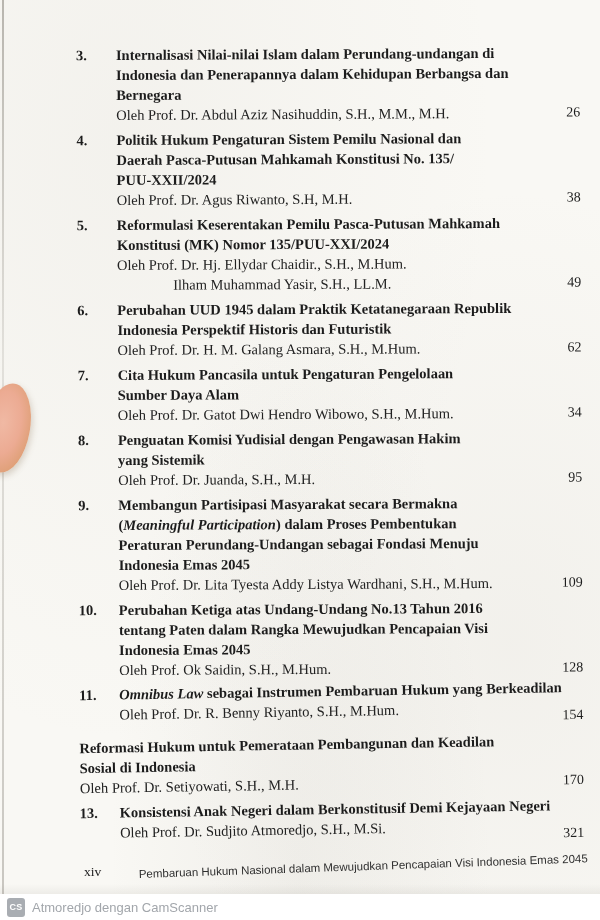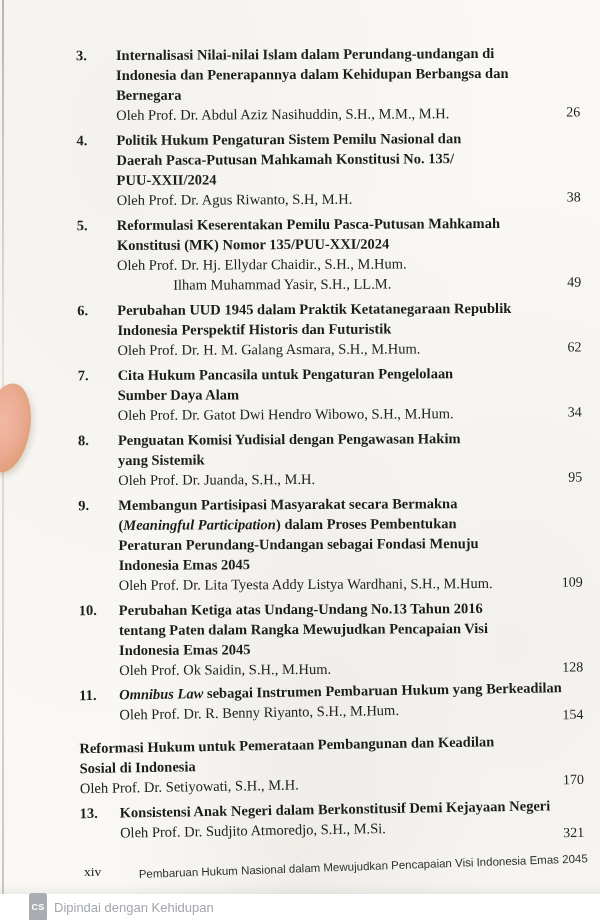--- a/index.html
+++ b/index.html
@@ -76,24 +76,24 @@
   }
   .camscanner-bar {
     position: absolute; left: 0; right: 0; bottom: 0; height: 26px;
     background: #ffffff;
     display: flex; align-items: center; gap: 7px;
     padding-left: 7px;
     font-family: "Liberation Sans", sans-serif;
   }
   .cs-badge {
     display: inline-flex; align-items: center; justify-content: center;
-    width: 18px; height: 28px;
+    width: 18px; height: 19px;
     background: #a9adb2; color: #ffffff;
     border-radius: 3px;
-    font-size: 9px; font-weight: 700; letter-spacing: 0.3px; margin-left: 22px;
+    font-size: 9px; font-weight: 700; letter-spacing: 0.3px;
   }
   .cs-text { font-size: 13px; color: #a2a6ab; }
 </style>
 </head>
 <body>
 
 <div class="scan-page">
   <div class="page-edge"></div>
   <div class="finger"></div>
 
@@ -204,15 +204,15 @@
 
   <footer class="book-footer">
     <span class="footer-pagenum">xiv</span>
     <span class="footer-title">Pembaruan Hukum Nasional dalam Mewujudkan Pencapaian Visi Indonesia Emas 2045</span>
   </footer>
 
   <div class="scan-shadow"></div>
 
   <div class="camscanner-bar">
     <span class="cs-badge">CS</span>
-    <span class="cs-text">Dipindai dengan Kehidupan</span>
+    <span class="cs-text">Atmoredjo dengan CamScanner</span>
   </div>
 </div>
 
 </body></html>

